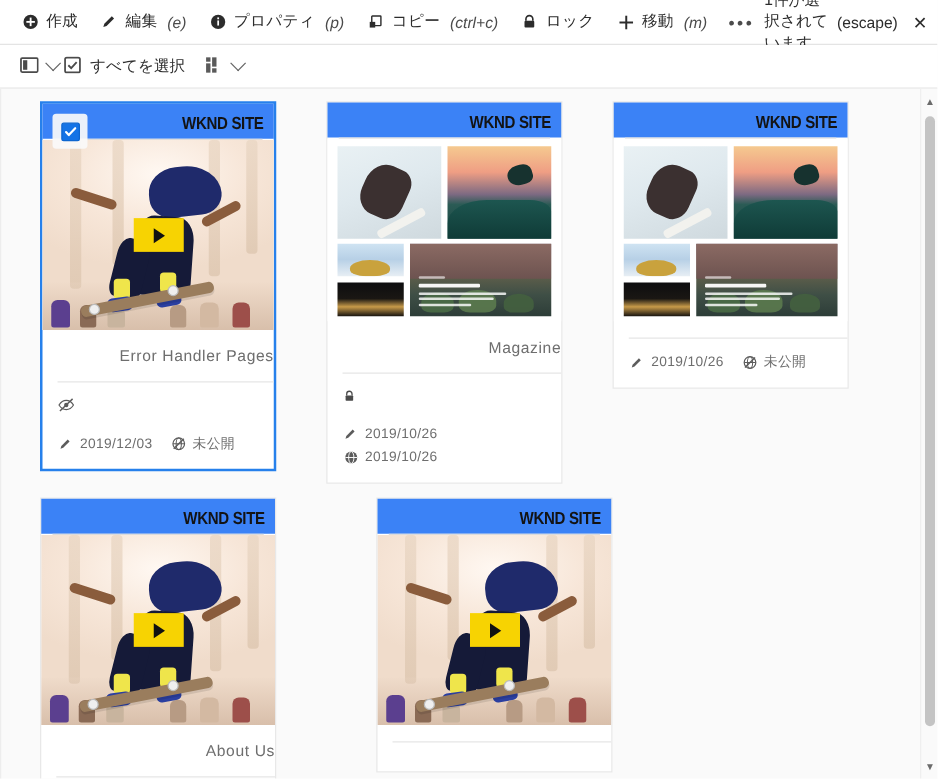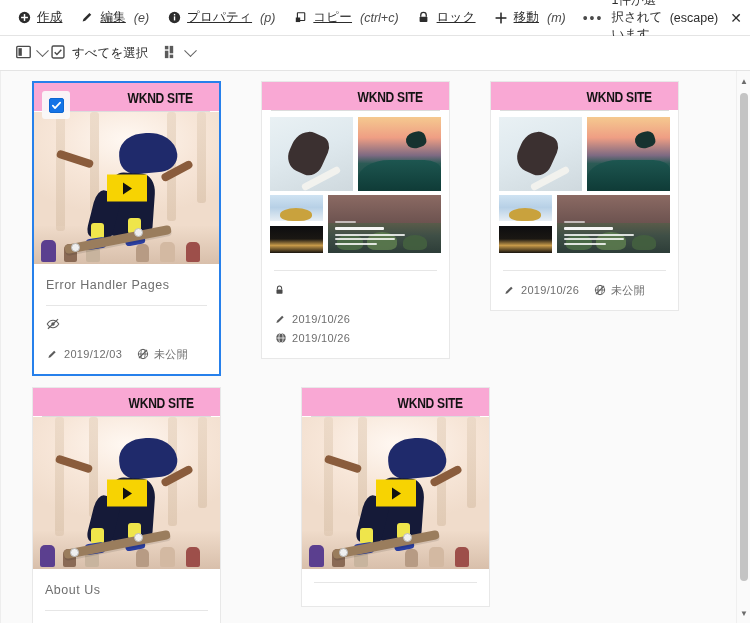--- a/index.html
+++ b/index.html
@@ -21,21 +21,21 @@
     font-size:12.5px;
     color:#2c2c2c;
   }
   .act {
     display:flex; align-items:center; gap:6px;
     padding:4px 9px; cursor:pointer; white-space:nowrap;
     color:#2c2c2c;
   }
   .act .ic { width:14px; height:14px; display:flex; align-items:center; justify-content:center; flex:0 0 14px; }
   .act .ic svg { display:block; }
-  .act .lbl { letter-spacing:0.2px;text-decoration:underline; }
+  .act .lbl { letter-spacing:0.2px; }
   .act .key { font-style:italic; color:#4b4b4b; margin-left:2px;}
   .act-ellipsis { letter-spacing:2px; font-size:14px; padding:4px 8px; color:#4b4b4b; }
   .spacer { flex:1 1 auto; }
   .selcount {
     display:flex; align-items:center; gap:4px;
     font-size:12.5px; color:#2c2c2c; padding-right:6px;
   }
   .selcount .esc { }
   .close-x { cursor:pointer; padding:2px 8px 2px 6px; font-size:14px; line-height:1; color:#2c2c2c; }
 
@@ -78,23 +78,23 @@
     border:1px solid #e8e8e8;
     position:relative;
     cursor:pointer;
   }
   .card.selected {
     border:2px solid #2680eb;
   }
 
   
   .logorow {
-    padding:7px 26px 5px 9px;
+    padding:7px 8px 5px 9px;
     display:flex; justify-content:flex-end; align-items:center;
-    background:#f9a8d4;
+    background:#3b82f6;
   }
   .wknd {
     font-family:"Liberation Sans Narrow","Liberation Sans", sans-serif;
     font-weight:bold; font-size:14px; letter-spacing:-0.3px;
     color:#131313; transform:scaleX(0.86); transform-origin:right center;
     white-space:nowrap;
   }
   .logorule { height:1px; background:#dcdcdc; margin:0 9px; }
 
   
@@ -202,21 +202,21 @@
   }
   .m5 .ridge { position:absolute; left:0; right:0; top:0; height:48%;
     background:linear-gradient(180deg,#8b6a63,#6d5350); }
   .m5 .bush { position:absolute; bottom:6%; border-radius:50% 50% 30% 30%; background:#4a6b46; opacity:.9;}
   .m5 .txt { position:absolute; left:6%; bottom:10%; width:62%; }
   .m5 .txt i { display:block; background:rgba(255,255,255,.82); height:2px; margin-bottom:2.5px; border-radius:1px;}
   .m5 .txt i.t { height:3.5px; width:70%; background:rgba(255,255,255,.95); margin-bottom:3.5px;}
   .m5 .txt i.s { width:30%; height:1.8px; background:rgba(255,255,255,.6); margin-bottom:4px;}
 
   
-  .cbody { padding:13px 12px 12px 12px; }
+  .cbody { padding:13px 0 12px 12px;text-align:right; }
   .ctitle {
     font-size:12.5px; color:#6e6e6e; letter-spacing:.5px;
     margin-bottom:12px; line-height:16px;
   }
   .crule { height:1px; background:#e6e6e6; margin:0 0 11px 0; }
   .statusrow { display:flex; align-items:center; min-height:16px; margin-bottom:11px; }
   .metarow { display:flex; align-items:center; gap:5px; font-size:11px; color:#6e6e6e; line-height:16px; }
   .metarow + .metarow { margin-top:3px; }
   .metarow .mi { width:13px; height:13px; display:inline-flex; align-items:center; justify-content:center; flex:0 0 13px;}
   .metarow .sep { width:4px; }
@@ -482,20 +482,21 @@
                       <i class="t"></i>
                       <i></i>
                       <i style="width:86%"></i>
                       <i style="width:60%"></i>
                     </span>
                 </div>
               </div>
             </div>
           </div>
           <div class="cbody">
+            <div class="ctitle">Magazine</div>
             <div class="crule"></div>
             <div class="statusrow">
               <span class="mi">
                 <svg width="11" height="12" viewBox="0 0 16 16">
                     <path d="M4.9 7.2V5.3a3.1 3.1 0 016.2 0v1.9" stroke="#4a4a4a" stroke-width="1.5" fill="none"></path>
                     <rect x="3.6" y="7.1" width="8.8" height="6.2" rx="0.8" fill="#4a4a4a"></rect>
                   </svg>
               </span>
             </div>
             <div class="metarow">

